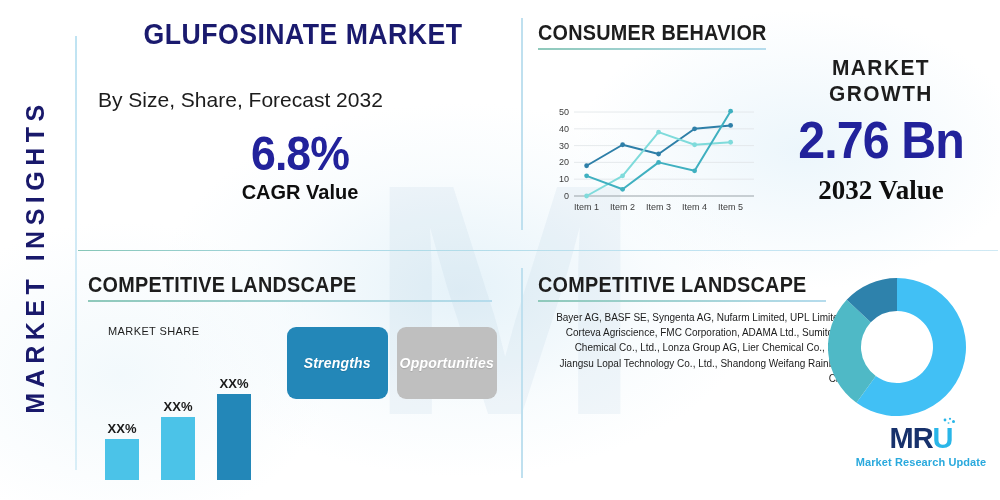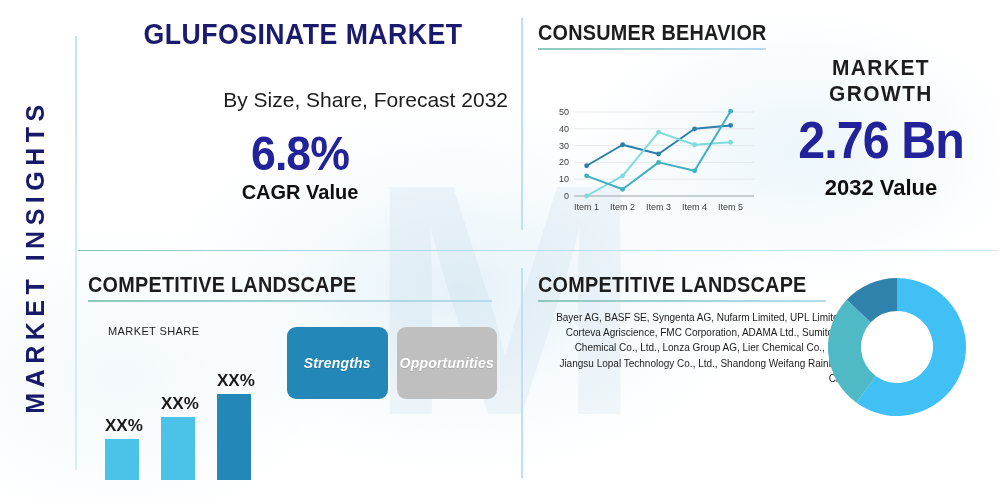--- a/index.html
+++ b/index.html
@@ -57,21 +57,21 @@
 
   
   .title-main{
     position:absolute;left:98px;top:18px;width:410px;text-align:center;
     font-size:29px;font-weight:700;color:#1a1a6e;
     letter-spacing:.5px;
     transform:scaleX(.92);transform-origin:center;
     font-family:"Liberation Sans Narrow","Liberation Sans",sans-serif;
   }
   .subtitle{
-    position:absolute;left:98px;top:88px;width:410px;text-align:right;
+    position:absolute;left:98px;top:88px;width:410px;text-align:left;
     font-size:21px;color:#1c1c1c;font-weight:400;
   }
   .kpi-row{position:absolute;left:85px;top:120px;width:430px;display:flex;}
   .kpi{flex:1;text-align:center;margin-top:9px;}
   .kpi-num{
     font-size:48px;font-weight:700;color:#22229b;line-height:1.05;
     letter-spacing:-1px;
     font-family:"Liberation Sans Narrow","Liberation Sans",sans-serif;
     transform:scaleX(.93);transform-origin:center;
   }
@@ -93,37 +93,37 @@
     transform:scaleX(.95);transform-origin:center;
   }
   .mg-num{
     position:absolute;left:772px;top:110px;width:218px;text-align:center;
     font-size:52px;font-weight:700;color:#22229b;
     font-family:"Liberation Sans Narrow","Liberation Sans",sans-serif;
     transform:scaleX(.93);transform-origin:center;letter-spacing:-1px;
   }
   .mg-lab{
     position:absolute;left:772px;top:175px;width:218px;text-align:center;
-    font-size:22px;font-weight:700;color:#0e0e0e;
+    font-size:27px;font-weight:700;color:#0e0e0e;font-family:Liberation Serif, serif;
   }
 
   
   .linechart{position:absolute;left:548px;top:104px;width:214px;height:116px;}
 
   
   .head-cl1{position:absolute;left:88px;top:272px;}
   .head-cl1-rule{position:absolute;left:88px;top:300px;width:404px;height:1.6px;
     background:linear-gradient(to right,#8fc9bb,#b6dced);}
   .ms-label{
     position:absolute;left:108px;top:325px;font-size:11px;font-weight:400;
     color:#1d1d1d;letter-spacing:.4px;
   }
   .bars{position:absolute;left:105px;top:340px;width:165px;height:140px;}
   .bar-wrap{position:absolute;bottom:0;width:34px;text-align:center;}
-  .bar-val{font-size:17px;font-weight:700;color:#1a1a1a;margin-bottom:3px;white-space:nowrap;}
+  .bar-val{font-size:13px;font-weight:700;color:#1a1a1a;margin-bottom:3px;white-space:nowrap;}
   .bar{width:34px;}
   .swot{position:absolute;left:287px;top:327px;width:210px;height:153px;
     display:grid;grid-template-columns:1fr 1fr;grid-template-rows:1fr 1fr;gap:9px;font-style:italic;}
   .swot-box{
     border-radius:9px;display:flex;align-items:center;justify-content:center;
     color:#ffffff;font-size:14px;font-weight:600;letter-spacing:.2px;
     font-family:"Liberation Sans Narrow","Liberation Sans",sans-serif;
     text-shadow:0 1px 1px rgba(0,0,0,.12);
   }
 
@@ -248,14 +248,25 @@
   <div class="companies">Bayer AG, BASF SE, Syngenta AG, Nufarm Limited, UPL Limited, Corteva Agriscience, FMC Corporation, ADAMA Ltd., Sumitomo Chemical Co., Ltd., Lonza Group AG, Lier Chemical Co., Ltd., Jiangsu Lopal Technology Co., Ltd., Shandong Weifang Rainbow Che</div>
 
   <div class="donut-wrap">
     <svg id="donut-svg" width="142" height="142" viewBox="0 0 142 142">
         <path d="M 71 2 A 69 69 0 1 1 30.442817591819363 126.82217261187137 L 49.83973091747097 100.1246117974981 A 36 36 0 1 0 71 35 Z" fill="#41c0f5"></path>
         <path d="M 30.442817591819363 126.82217261187137 A 69 69 0 0 1 20.701164707922587 23.766249690920503 L 44.75712941282917 46.356304186567215 A 36 36 0 0 0 49.83973091747097 100.1246117974981 Z" fill="#4fb9c6"></path>
         <path d="M 20.701164707922587 23.766249690920503 A 69 69 0 0 1 70.99999999999999 2 L 71 35 A 36 36 0 0 0 44.75712941282917 46.356304186567215 Z" fill="#2e82ac"></path>
       </svg>
   </div>
 
+  <div class="logo">
+    <div class="logo-mru"><span>MR</span><span class="logo-u">U</span>
+      <svg class="logo-dots" viewBox="0 0 14 12">
+        <circle cx="3" cy="3" r="1.4" fill="#29b6e8"></circle>
+          <circle cx="8" cy="1.8" r="1.1" fill="#29b6e8"></circle>
+        <circle cx="11.5" cy="4.5" r="1.5" fill="#29b6e8"></circle>
+          <circle cx="6.5" cy="6" r="1" fill="#5fd0f0"></circle>
+      </svg>
+    </div>
+    <div class="logo-tag">Market Research Update</div>
+  </div>
 
 </div>
 
 </body></html>

